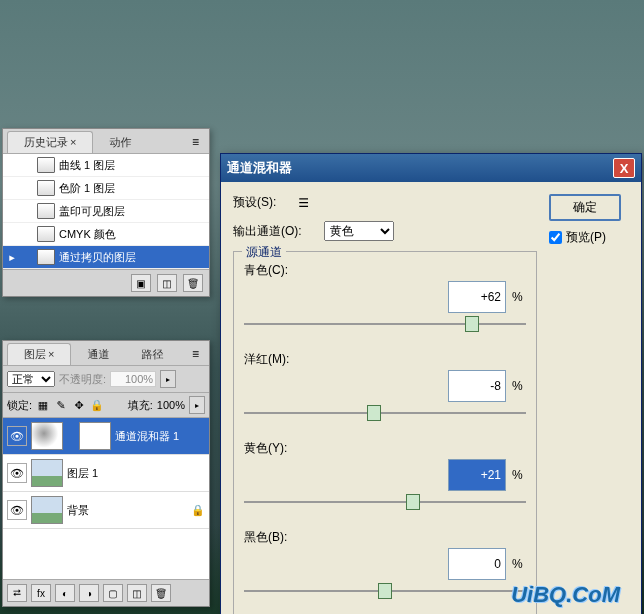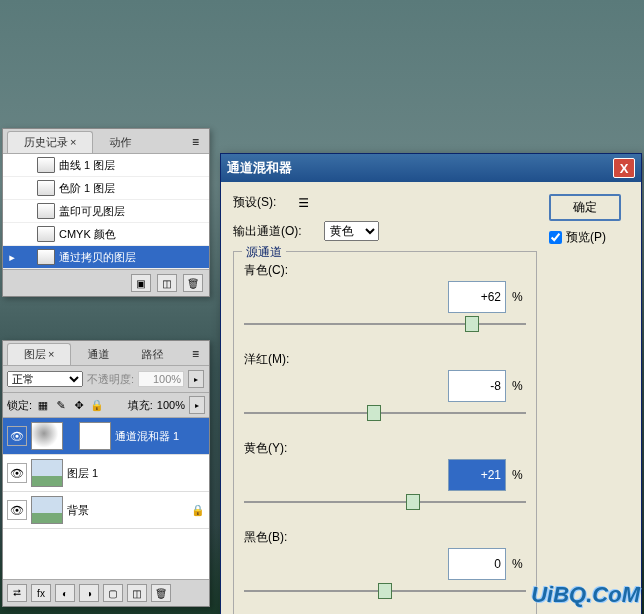--- a/index.html
+++ b/index.html
@@ -12,21 +12,21 @@
 .hist-list{background:#fff;max-height:120px;overflow:auto}
 .hist-row{display:flex;align-items:center;padding:3px 4px;border-bottom:1px solid #eee;font-size:11px}
 .hist-row .icon{width:16px;height:14px;margin:0 4px;border:1px solid #666;background:linear-gradient(#fff,#ddd);border-radius:1px;flex-shrink:0}
 .hist-row .chk{width:14px;height:14px;margin-right:2px;flex-shrink:0}
 .hist-row.sel{background:#316ac5;color:#fff}
 .hist-row .ptr{width:10px;text-align:center}
 .panel-foot{display:flex;justify-content:flex-end;gap:6px;padding:4px 6px;background:#d4d4d4;border-top:1px solid #aaa}
 .fbtn{width:18px;height:16px;border:1px solid #999;background:#e8e8e8;display:flex;align-items:center;justify-content:center;font-size:10px;cursor:pointer}
 .layers{background:#d4d4d4}
 .lay-opts{display:flex;align-items:center;padding:4px;gap:4px;font-size:11px;border-bottom:1px solid #aaa}
-.lay-opts select{font-size:11px;width:76px}
+.lay-opts select{font-size:11px;width:48px}
 .lay-opts .lbl{color:#888}
 .lay-opts .pct{width:40px;border:1px solid #ccc;background:#f8f8f8;padding:1px 2px;color:#888;text-align:right}
 .arrow-btn{width:14px;height:16px;background:#ddd;border:1px solid #999;display:flex;align-items:center;justify-content:center;font-size:8px}
 .lock-row{display:flex;align-items:center;padding:3px 4px;gap:4px;font-size:11px;border-bottom:1px solid #aaa}
 .lock-ic{width:14px;height:14px;display:flex;align-items:center;justify-content:center;font-size:11px}
 .layer-row{display:flex;align-items:center;padding:4px;background:#fff;border-bottom:1px solid #ddd;font-size:11px}
 .layer-row.sel{background:#316ac5;color:#fff}
 .eye{width:18px;height:18px;border:1px solid #aaa;margin-right:4px;display:flex;align-items:center;justify-content:center;flex-shrink:0}
 .thumb{width:30px;height:26px;border:1px solid #888;background:#fff;margin-right:4px;flex-shrink:0;display:flex;align-items:center;justify-content:center;overflow:hidden}
 .thumb.mask{background:#fff;}
@@ -51,21 +51,21 @@
 .ch-input{width:48px;text-align:right;border:1px solid #7f9db9;padding:8px 4px;font-size:12px;background:#fff}
 .ch-input.sel{background:#316ac5;color:#fff}
 .pct-lbl{width:14px}
 .slider{height:18px;position:relative;margin-top:2px}
 .track{position:absolute;top:8px;left:0;right:0;height:2px;background:#999}
 .handle{position:absolute;top:1px;width:12px;height:14px;background:#cde8cd;border:1px solid #4a7a4a;transform:translateX(-50%)}
 .btn{display:block;width:72px;padding:3px 0;text-align:center;border:1px solid #888;background:#ece9d8;margin-bottom:6px;font-size:12px;cursor:pointer;border-radius:2px}
 .btn.default{border:2px solid #4a7ab8}
 .chk-row{display:flex;align-items:center;gap:4px;font-size:12px;margin-top:8px}
 .chk-row input{margin:0}
-.watermark{position:absolute;bottom:6px;right:4px;font-size:22px;font-weight:bold;font-style:italic;color:#1a6aa8;text-shadow:1px 1px 0 #9cf,-1px -1px 0 #9cf}
+.watermark{position:absolute;bottom:6px;right:24px;font-size:22px;font-weight:bold;font-style:italic;color:#1a6aa8;text-shadow:1px 1px 0 #9cf,-1px -1px 0 #9cf}
 .veg{position:absolute;bottom:0;left:0;right:0;height:90px;background:linear-gradient(transparent,#1a3a2a);pointer-events:none}
 </style>
 </head>
 <body>
 
 <div class="veg"></div>
 
 <div class="panel" style="left:2px;top:128px;width:206px">
   <div class="tabs">
     <div class="tab active"><span>历史记录</span><span class="tab-x">×</span></div>
@@ -172,21 +172,21 @@
     <div class="close-btn">X</div>
   </div>
   <div class="dlg-body">
     <div class="dlg-left">
       <div class="row">
         <label>预设(S):</label>
         <span>☰</span>
       </div>
       <div class="row">
         <label>输出通道(O):</label>
-        <select style="width:55px"><option>黄色</option></select>
+        <select style="width:70px"><option>黄色</option></select>
       </div>
       <div class="group">
         <span class="group-title">源通道</span>
         <div id="channels">
             <div class="ch-row">
               <div class="ch-label">青色(C):</div>
   <div class="ch-ctrl">
                 <span style="flex:1"></span>
   <input class="ch-input" value="+62" style="">
   <span class="pct-lbl">%</span>

